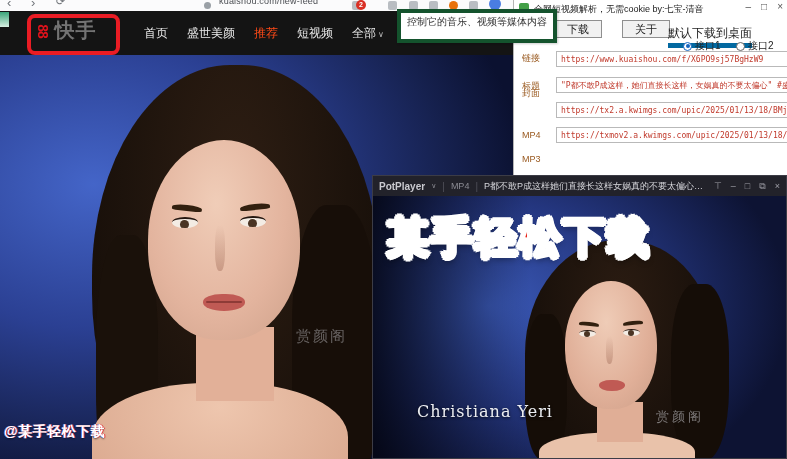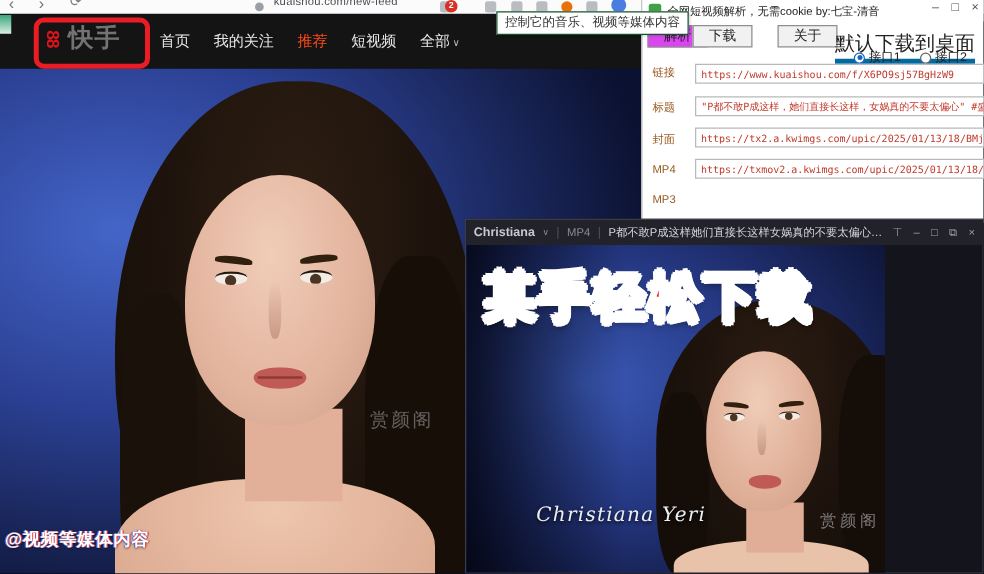--- a/index.html
+++ b/index.html
@@ -26,21 +26,21 @@
     overflow:hidden; z-index:1; }
   .ks-nav { position:absolute; left:0; top:0; width:520px; height:44px; background:#141414; }
   .green-sliver { position:absolute; left:0; top:1px; width:9px; height:15px;
     background:linear-gradient(#3aa57a,#d8efe2); }
   .ks-logo-wrap { position:absolute; left:36px; top:6px; display:flex; align-items:center; gap:5px; }
   .ks-logo-icon { color:#e0131c; font-weight:800; font-size:14px; letter-spacing:-1px;
     display:inline-block; transform:rotate(90deg); }
   .ks-logo-text { color:#737373; font-size:20px; font-weight:700; letter-spacing:1px; }
   .annotate-box { position:absolute; left:27px; top:3px; width:93px; height:41px;
     border:4px solid #ea1c24; border-radius:8px; z-index:12; }
-  .ks-navitems { position:absolute; left:128px; top:0; height:44px; display:flex; align-items:center; gap:19px; }
+  .ks-navitems { position:absolute; left:144px; top:0; height:44px; display:flex; align-items:center; gap:19px; }
   .ks-navitem { color:#e8e8e8; font-size:12px; white-space:nowrap; cursor:pointer; }
   .ks-navitem.hot { color:#ff4a17; }
   .ks-chevron { font-size:8px; color:#bbb; margin-left:2px; }
   .ks-search { position:absolute; left:345px; top:9px; width:200px; height:26px; border-radius:14px;
     background:#2f2f2f; }
   .ks-search input { position:absolute; left:12px; top:0; width:160px; height:26px; background:transparent;
     border:none; outline:none; color:#bbb; font-size:11px; }
   .ks-search input::placeholder { color:#8a8a8a; }
 
   .ks-video { position:absolute; left:0; top:44px; width:520px; height:404px; overflow:hidden;
@@ -80,53 +80,53 @@
   .pw-titlebar { position:absolute; left:0; top:0; width:100%; height:17px; background:#fff; }
   .pw-appicon { position:absolute; left:5px; top:3px; width:10px; height:10px; border-radius:2px;
     background:#43a047; }
   .pw-title { position:absolute; left:20px; top:3px; width:185px; font-size:9px; color:#222;
     white-space:nowrap; overflow:hidden; }
   .pw-ctrls { position:absolute; right:4px; top:1px; display:flex; gap:10px; color:#555; font-size:10px; }
   .pw-ctrls span { cursor:pointer; }
   .pw-tab { position:absolute; top:20px; width:48px; height:18px; background:#f1f1f1;
     border:1px solid #8f8f8f; font-size:11px; color:#222; text-align:center; line-height:16px; cursor:pointer; }
   .pw-tab.active { background:#d946ef; }
-  .pw-note { position:absolute; left:154px; top:25px; font-size:16px; color:#222;
-    border-bottom:7px solid #0369a1; padding-bottom:1px;font-family:Liberation Serif, serif; }
+  .pw-note { position:absolute; left:154px; top:25px; font-size:12px; color:#222;
+    border-bottom:5px solid #0369a1; padding-bottom:1px;font-family:Liberation Serif, serif; }
   .pw-radio-row { position:absolute; left:0; top:39px; width:100%; height:12px; }
   .pw-radio { position:absolute; display:flex; align-items:center; gap:3px; color:#222; font-size:10px; cursor:pointer;text-align:center; }
   .rdot { width:9px; height:9px; border-radius:50%; border:1px solid #666; background:#fff; position:relative; }
   .rdot.sel { border-color:#1565c0; }
   .rdot.sel::after { content:""; position:absolute; left:1.5px; top:1.5px; width:4px; height:4px;
     border-radius:50%; background:#1565c0; }
   .pw-row-label { position:absolute; left:8px; width:30px; font-size:9px; color:#9a5a20; }
   .pw-input { position:absolute; left:42px; width:270px; height:16px; border:1px solid #b9b9b9;
     background:#fff; font-size:8px; color:#c0392b; padding:1px 4px;
     font-family:"DejaVu Sans Mono","Liberation Mono",monospace; outline:none; white-space:nowrap; }
   .pw-input.plain { color:#333; font-family:"Liberation Sans",sans-serif; font-size:9px; }
 
   
-  .tooltip { position:absolute; left:397px; top:9px; height:19px; background:#fff;
-    border:1px solid #14532d; color:#333; font-size:10px; line-height:17px; padding:0 6px;
+  .tooltip { position:absolute; left:397px; top:9px; height:34px; background:#fff;
+    border:4px solid #14532d; color:#333; font-size:10px; line-height:17px; padding:0 6px;
     white-space:nowrap; z-index:40; box-shadow:1px 1px 2px rgba(0,0,0,.2);text-align:right; }
 
   
   .pp-win { position:absolute; left:372px; top:175px; width:415px; height:284px; z-index:30;
     background:#14141c; border:1px solid #3c3c46; }
   .pp-titlebar { position:absolute; left:0; top:0; width:100%; height:20px; background:#22222a;
     display:flex; align-items:center; padding:0 6px; gap:6px; }
   .pp-app { color:#c9c9cf; font-size:10px; font-weight:700; }
   .pp-chev { color:#8a8a92; font-size:7px; }
   .pp-sep { color:#50505a; font-size:10px; }
   .pp-badge { color:#8a8a92; font-size:9px; }
   .pp-file { color:#d5d5da; font-size:9px; white-space:nowrap; overflow:hidden;
     text-overflow:ellipsis; max-width:238px; }
   .pp-ctrls { margin-left:auto; display:flex; gap:9px; color:#a0a0a8; font-size:9px; }
   .pp-ctrls span { cursor:pointer; }
-  .pp-video { position:absolute; left:0; top:20px; width:335px; height:262px; overflow:hidden;
+  .pp-video { position:absolute; left:0; top:20px; width:413px; height:262px; overflow:hidden;
     background:radial-gradient(ellipse 300px 210px at 28% 42%, #3b5ab8 0%, #24367f 50%, #0d1333 100%); }
   .pp-shade { position:absolute; left:0; top:0; width:100%; height:100%;
     background:linear-gradient(90deg, rgba(0,0,6,.78) 0%, rgba(0,0,6,0) 38%); }
   .p-hair { position:absolute; left:152px; top:44px; width:192px; height:236px; border-radius:48%;
     background:radial-gradient(ellipse at 50% 28%, #2b1c12 0%, #1a110b 60%, #110a06 100%); }
   .p-hairfall-l { position:absolute; left:152px; top:118px; width:42px; height:146px; border-radius:40%; background:#150d07; }
   .p-hairfall-r { position:absolute; left:298px; top:88px; width:58px; height:176px; border-radius:40%; background:#150d07; }
   .p-face { position:absolute; left:192px; top:85px; width:92px; height:128px; border-radius:50% 50% 46% 46%;
     background:radial-gradient(ellipse at 45% 32%, #efccb7 0%, #e0af98 60%, #cb9d86 100%); }
   .p-brow { position:absolute; width:20px; height:4px; background:#32200f; border-radius:50% 50% 20% 20%; }
@@ -139,22 +139,22 @@
     background:#c05a54; }
   .p-neck { position:absolute; left:224px; top:206px; width:46px; height:40px; background:#e0ae96; }
   .p-chest { position:absolute; left:166px; top:236px; width:156px; height:40px; border-radius:50% 50% 0 0;
     background:#e9c2aa; }
   .pp-overlay-text { position:absolute; left:14px; top:14px; font-size:42px; font-weight:800;
     color:#e8261c; letter-spacing:2px; white-space:nowrap; -webkit-text-stroke:2.5px #fff;
     text-shadow:2px 2px 0 #fff, -2px -2px 0 #fff, 2px -2px 0 #fff, -2px 2px 0 #fff,
       3px 0 0 #fff, -3px 0 0 #fff, 0 3px 0 #fff, 0 -3px 0 #fff, 0 4px 6px rgba(0,0,0,.45); }
   .pp-cap-cn { position:absolute; left:30px; top:184px; font-size:16px; letter-spacing:4px;
     color:#eceef2; font-family:"DejaVu Serif","Liberation Serif",serif; text-shadow:0 1px 3px rgba(0,0,0,.8); }
-  .pp-cap-en { position:absolute; left:44px; top:206px; font-size:16px; font-style:italic; letter-spacing:1px;
-    color:#eceef2; font-family:"DejaVu Serif","Liberation Serif",serif; text-shadow:0 1px 3px rgba(0,0,0,.8);margin-left:12px; }
+  .pp-cap-en { position:absolute; left:44px; top:206px; font-size:16px; letter-spacing:1px;
+    color:#eceef2; font-family:"DejaVu Serif","Liberation Serif",serif; text-shadow:0 1px 3px rgba(0,0,0,.8); }
   .pp-wm { position:absolute; left:283px; top:212px; font-size:13px; letter-spacing:3px;
     color:rgba(205,205,212,.55); }
 </style>
 </head>
 <body>
 
 <div id="stage">
 
   <div class="browser-strip">
     <span class="bs-glyph" style="left:7px">‹</span>
@@ -174,21 +174,21 @@
 
   <div class="ks-page">
     <div class="ks-nav">
       <div class="green-sliver"></div>
       <div class="ks-logo-wrap">
         <span class="ks-logo-icon">88</span>
         <span class="ks-logo-text">快手</span>
       </div>
       <div class="ks-navitems">
         <span class="ks-navitem">首页</span>
-        <span class="ks-navitem">我的关注</span>
+        <span class="ks-navitem">盛世美颜</span>
         <span class="ks-navitem hot">推荐</span>
         <span class="ks-navitem">短视频</span>
         <span class="ks-navitem"><span>全部</span><span class="ks-chevron">∨</span></span>
       </div>
     </div>
     <div class="annotate-box"></div>
 
     <div class="ks-video">
       <div class="m-hair"></div>
       <div class="m-hairfall-l"></div>
@@ -200,21 +200,21 @@
       <div class="m-brow" style="left:240px; top:149px; transform:rotate(-6deg)"></div>
       <div class="m-eye" style="left:172px; top:162px">
           <span class="m-iris"></span>
         </div>
       <div class="m-eye" style="left:240px; top:161px">
           <span class="m-iris"></span>
         </div>
       <div class="m-nose"></div>
       <div class="m-lips"></div>
       <span class="wm-partial">赏颜阁</span>
-      <span class="wm-qingzi">@视频等媒体内容</span>
+      <span class="wm-qingzi">@某手轻松下载</span>
     </div>
   </div>
 
   <div class="parser-win">
     <div class="pw-titlebar">
       <span class="pw-appicon"></span>
       <span class="pw-title">全网短视频解析，无需cookie by:七宝-清音</span>
       <span class="pw-ctrls">
         <span>–</span>
         <span>□</span>
@@ -232,32 +232,32 @@
       </span>
       <span class="pw-radio" style="left:222px">
         <span class="rdot"></span>
         <span>接口2</span>
       </span>
     </div>
     <span class="pw-row-label" style="top:52px">链接</span>
     <input class="pw-input" style="top: 51px;" value="https://www.kuaishou.com/f/X6PO9sj57BgHzW9">
     <span class="pw-row-label" style="top:80px">标题</span>
     <input class="pw-input" style="top: 77px;" value="&quot;P都不敢P成这样，她们直接长这样，女娲真的不要太偏心&quot; #盛世美颜">
-    <span class="pw-row-label" style="top:105px">封面</span>
+    <span class="pw-row-label" style="top:87px">封面</span>
     <input class="pw-input" style="top: 102px;" value="https://tx2.a.kwimgs.com/upic/2025/01/13/18/BMjAyNTAxMTMxODM2MDM2N">
     <span class="pw-row-label" style="top:130px">MP4</span>
     <input class="pw-input" style="top: 127px;" value="https://txmov2.a.kwimgs.com/upic/2025/01/13/18/BMjAyNTAxMTMxODM2MDM">
     <span class="pw-row-label" style="top:154px">MP3</span>
   </div>
 
   <div class="tooltip">控制它的音乐、视频等媒体内容</div>
 
   <div class="pp-win">
     <div class="pp-titlebar">
-      <span class="pp-app">Christiana</span>
+      <span class="pp-app">PotPlayer</span>
       <span class="pp-chev">∨</span>
       <span class="pp-sep">|</span>
       <span class="pp-badge">MP4</span>
       <span class="pp-sep">|</span>
       <span class="pp-file">P都不敢P成这样她们直接长这样女娲真的不要太偏心盛世美颜.mp4</span>
       <span class="pp-ctrls">
         <span>⊤</span>
         <span>–</span>
         <span>□</span>
         <span>⧉</span>

